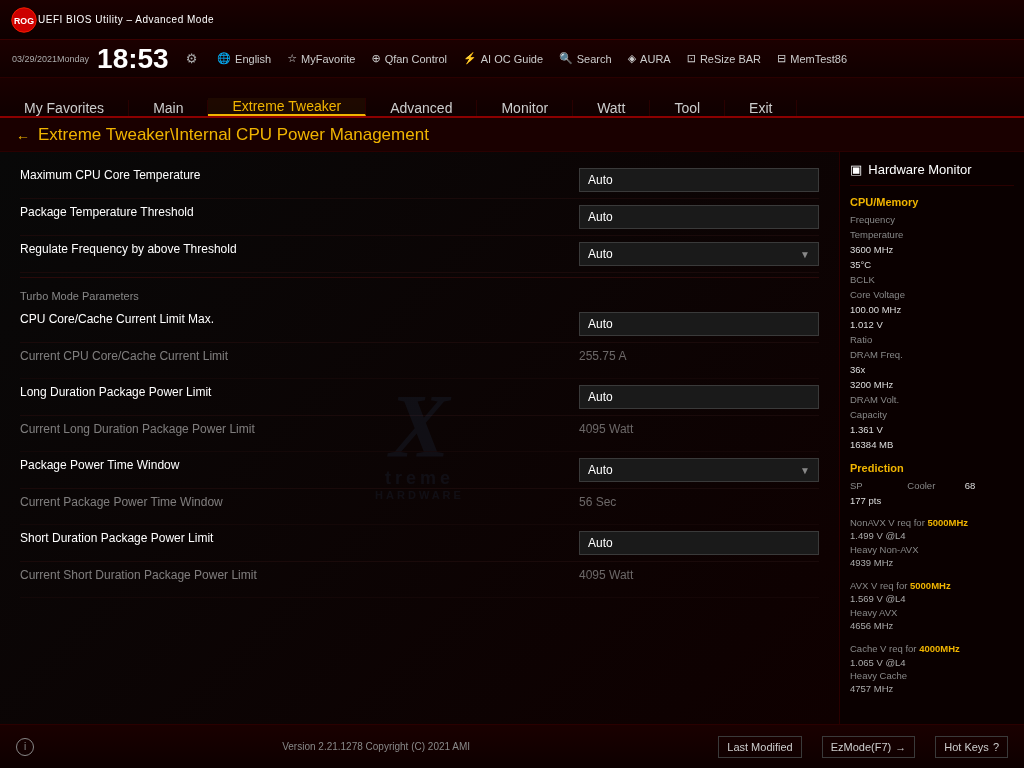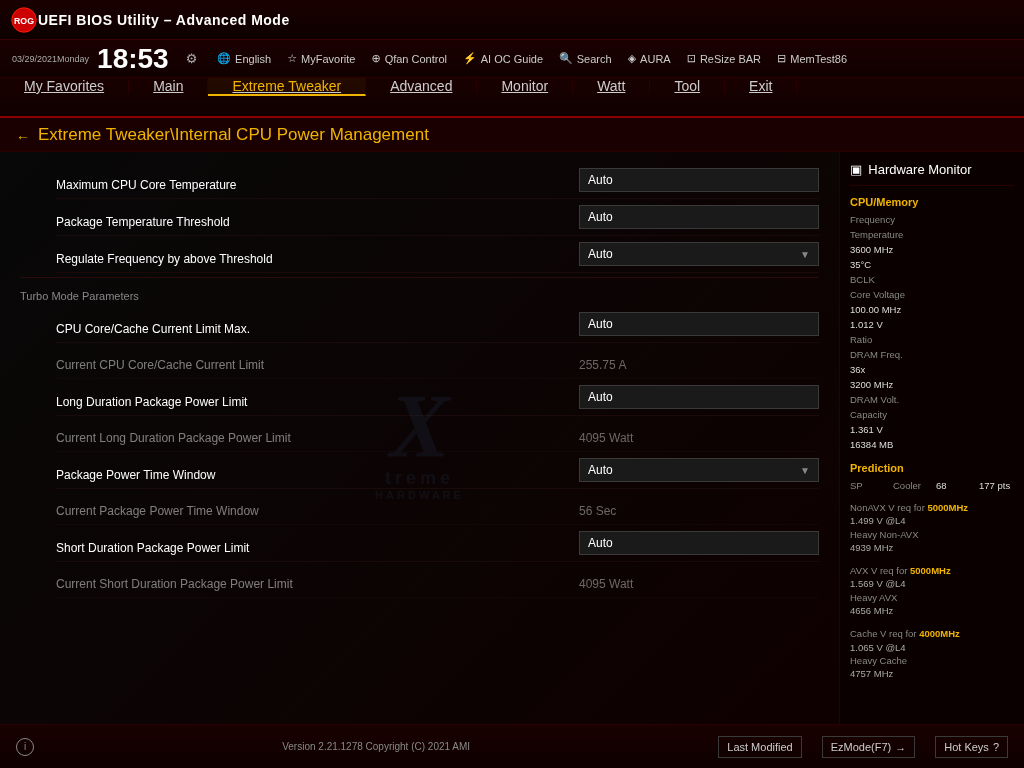--- a/index.html
+++ b/index.html
@@ -26,22 +26,22 @@
       display: flex;
       align-items: center;
       margin-right: 15px;
     }
     .rog-logo {
       width: 28px;
       height: 28px;
     }
     .top-bar-title {
       color: #fff;
-      font-size: 14px;
-      font-weight: bold;
+      font-size: 10px;
+      font-weight: normal;
       letter-spacing: 0.5px;
     }
 
     
     .datetime-bar {
       background: linear-gradient(180deg, #1c0000 0%, #100000 100%);
       height: 38px;
       display: flex;
       align-items: center;
       padding: 0 12px;
@@ -78,23 +78,22 @@
       font-size: 11px;
       color: #ccc;
       cursor: pointer;
     }
 
     
     .nav-bar {
       background: linear-gradient(180deg, #1a0000 0%, #0f0000 100%);
       height: 40px;
       display: flex;
-      align-items: flex-start;
+      align-items: flex-end;
       border-bottom: 2px solid #8b0000;
-      text-decoration: underline;
     }
     .nav-item {
       padding: 0 24px;
       display: flex;
       align-items: center;
       font-size: 14px;
       color: #ccc;
       cursor: pointer;
       border-right: 1px solid #2a0000;
     }
@@ -155,25 +154,24 @@
       align-items: center;
     }
     .watermark-x {
       font-size: 90px;
       color: #4a90d9;
     }
 
     
     .setting-row {
       display: flex;
-      align-items: flex-end;
+      align-items: flex-start;
       padding: 6px 0;
       border-bottom: 1px solid #1a0a0a;
       min-height: 36px;
-      margin-left: 36px;
     }
     .setting-row.dim { opacity: 0.6; }
     .setting-label {
       flex: 1;
       font-size: 12px;
       color: #ccc;
     }
     .setting-label.bold { color: #fff; font-weight: 500; }
     .setting-value {
       min-width: 240px;
@@ -500,21 +498,21 @@
         <div style="color:#888;">DRAM Volt.</div>
         <div style="color:#888;">Capacity</div>
         <div style="color:#ddd;">1.361 V</div>
         <div style="color:#ddd;">16384 MB</div>
       </div>
     </div>
 
     <div class="sidebar-section">
       <div class="prediction-section-title">Prediction</div>
 
-      <div style="display:grid; grid-template-columns: 1fr 1fr 1fr 1fr; gap:4px 8px; font-size:9.5px; margin-bottom:8px;">
+      <div style="display:grid; grid-template-columns: 1fr 1fr 1fr; gap:4px 8px; font-size:9.5px; margin-bottom:8px;">
         <div style="color:#888;">SP</div>
         <div style="color:#888;">Cooler</div>
         <div style="color:#ddd;">68</div>
         <div style="color:#ddd;">177 pts</div>
       </div>
 
       <div class="pred-row">
         <div style="color:#888;">NonAVX V req for <span class="pred-mhz">5000MHz</span></div>
         <div style="color:#aaa;">1.499 V @L4</div>
         <div style="color:#888;">Heavy Non-AVX</div>

